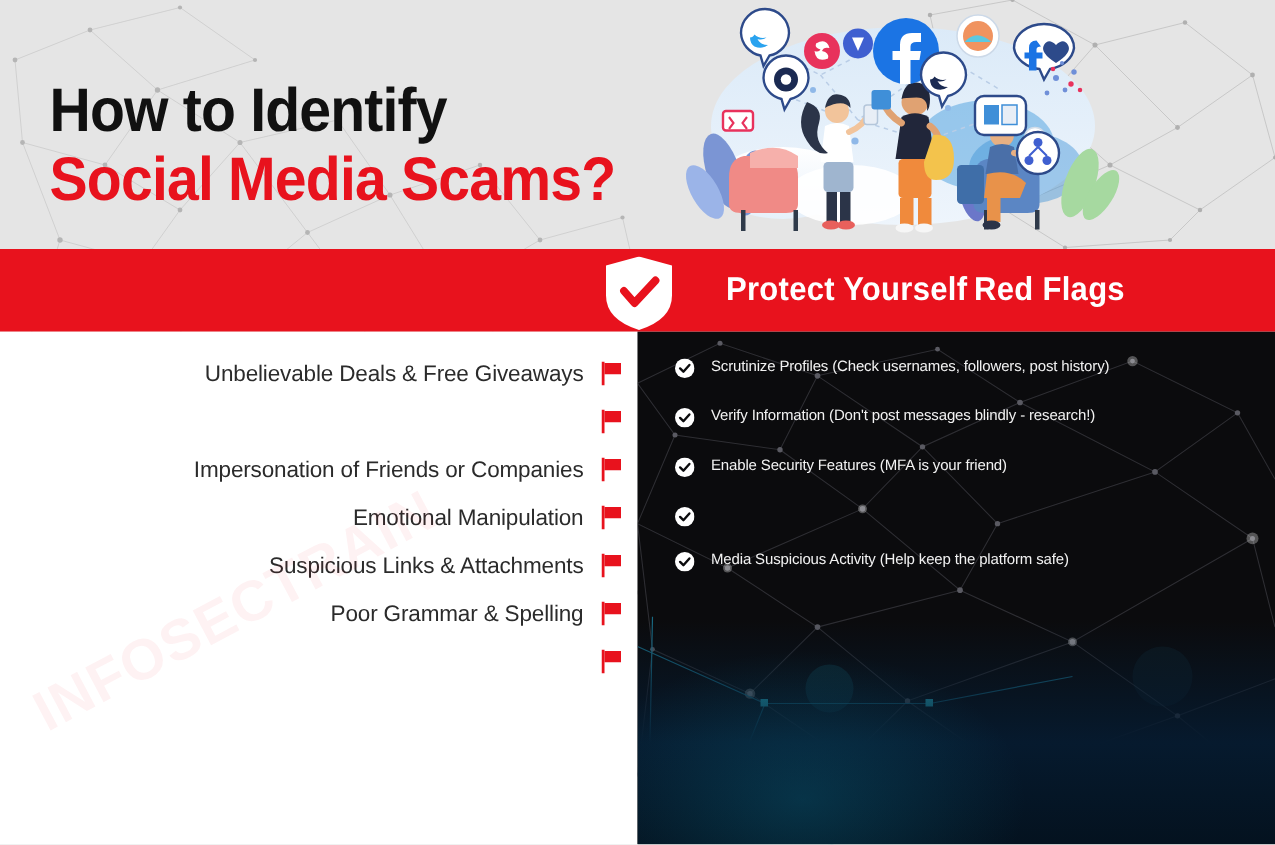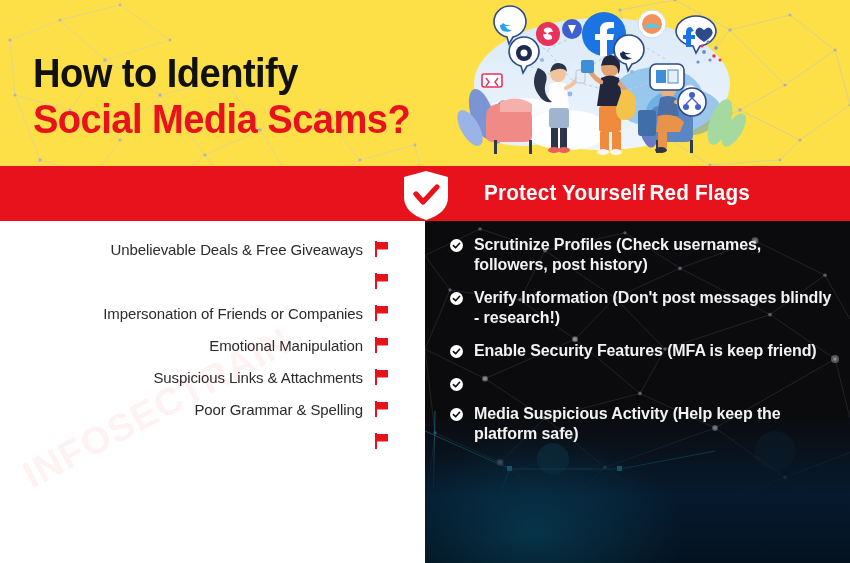--- a/index.html
+++ b/index.html
@@ -2,21 +2,21 @@
 <html><head>
 <meta charset="utf-8">
 <style>
   * { margin:0; padding:0; box-sizing:border-box; }
   html,body{ width:850px; height:563px; overflow:hidden; }
   body{
     font-family:"Liberation Sans", sans-serif;
     background:#ffffff;
     position:relative;
   }
-  .page{ position:relative; width:850px; height:563px; overflow:hidden; background:#fde047; }
+  .page{ position:relative; width:850px; height:563px; overflow:hidden; background:#e5e5e5; }
 
   
   .net-white{ position:absolute; left:0; top:0; width:430px; height:563px; z-index:1; }
   .net-dark{ position:absolute; left:0; top:0; width:425px; height:337px; z-index:1; }
   .net-topright{ position:absolute; left:600px; top:0; width:250px; height:166px; z-index:1; }
 
   
   .header{ position:absolute; left:0; top:0; width:850px; height:166px; z-index:5; }
   .title-block{ position:absolute; left:33px; top:50px; z-index:6; }
   .title-line1{
@@ -55,21 +55,21 @@
   }
 
   
   .left-panel{
     position:absolute; left:0; top:221px; width:425px; height:342px;
     background:#ffffff; z-index:4; overflow:hidden;
   }
   .left-list{ position:absolute; right:0px; top:12px; width:425px; z-index:6; }
   .lrow{
     display:flex; align-items:center; justify-content:flex-end;
-    height:32px; padding-right:36px;margin-left:11px;
+    height:32px; padding-right:10px;margin-left:11px;
   }
   .lrow-text{
     font-size:15px; color:#2b2b2b; text-align:right;
     letter-spacing:-0.1px; white-space:nowrap;
   }
   .flag-ico{ width:14px; height:16px; margin-left:12px; flex:0 0 auto; }
 
   
   .right-panel{
     position:absolute; left:425px; top:221px; width:425px; height:342px;
@@ -81,22 +81,22 @@
     z-index:2;
   }
   .right-glow2{
     position:absolute; left:-40px; bottom:-70px; width:300px; height:200px;
     background:radial-gradient(ellipse at center, rgba(12,120,150,0.30) 0%, rgba(8,60,90,0.0) 70%);
     z-index:3;
   }
   .right-list{ position:absolute; left:0; top:14px; width:425px; z-index:8; }
   .rrow{ display:flex; align-items:flex-start; padding:0 14px 0 25px; margin-bottom:13px; }
   .rrow-text{
-    font-size:16px; color:#f2f2f2; line-height:20px;
-    letter-spacing:-0.1px; padding-left:11px;font-weight:bold;
+    font-size:10px; color:#f2f2f2; line-height:20px;
+    letter-spacing:-0.1px; padding-left:11px;
   }
   .chk-ico{ width:13px; height:13px; flex:0 0 auto; margin-top:4px; }
 
   
   .wm{
     position:absolute; z-index:7; pointer-events:none;
     font-size:38px; font-weight:bold; letter-spacing:1px;
     white-space:nowrap; user-select:none;
   }
   .wm-left{
@@ -562,21 +562,21 @@
           <circle cx="6.5" cy="6.5" r="6.5" fill="#ffffff"></circle>
           <path d="M3.4 6.6 L5.6 8.8 L9.6 4.3" stroke="#0b0b0d" stroke-width="1.6" fill="none" stroke-linecap="round" stroke-linejoin="round"></path>
         </svg>
         <span class="rrow-text">Verify Information (Don't post messages blindly - research!)</span>
       </div>
       <div class="rrow">
         <svg class="chk-ico" viewBox="0 0 13 13">
           <circle cx="6.5" cy="6.5" r="6.5" fill="#ffffff"></circle>
           <path d="M3.4 6.6 L5.6 8.8 L9.6 4.3" stroke="#0b0b0d" stroke-width="1.6" fill="none" stroke-linecap="round" stroke-linejoin="round"></path>
         </svg>
-        <span class="rrow-text">Enable Security Features (MFA is keep friend)</span>
+        <span class="rrow-text">Enable Security Features (MFA is your friend)</span>
       </div>
       <div class="rrow">
         <svg class="chk-ico" viewBox="0 0 13 13">
           <circle cx="6.5" cy="6.5" r="6.5" fill="#ffffff"></circle>
           <path d="M3.4 6.6 L5.6 8.8 L9.6 4.3" stroke="#0b0b0d" stroke-width="1.6" fill="none" stroke-linecap="round" stroke-linejoin="round"></path>
         </svg>
       </div>
       <div class="rrow">
         <svg class="chk-ico" viewBox="0 0 13 13">
           <circle cx="6.5" cy="6.5" r="6.5" fill="#ffffff"></circle>

